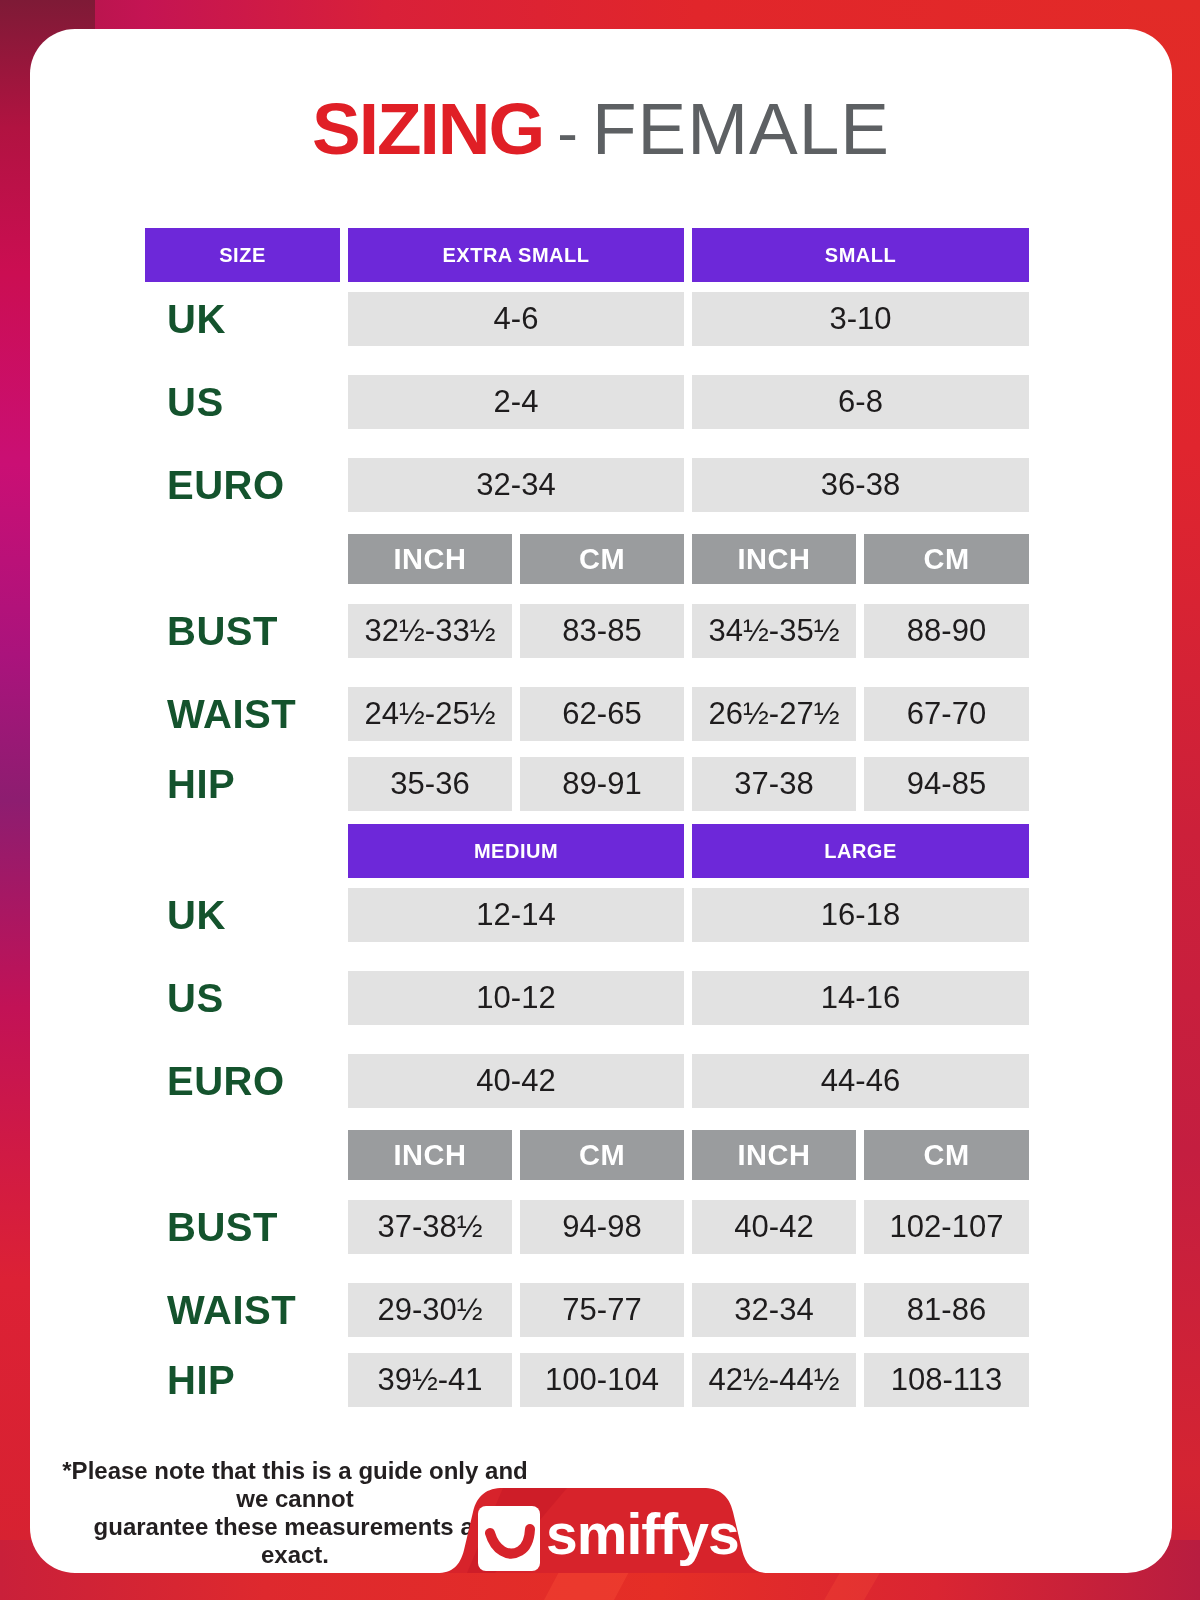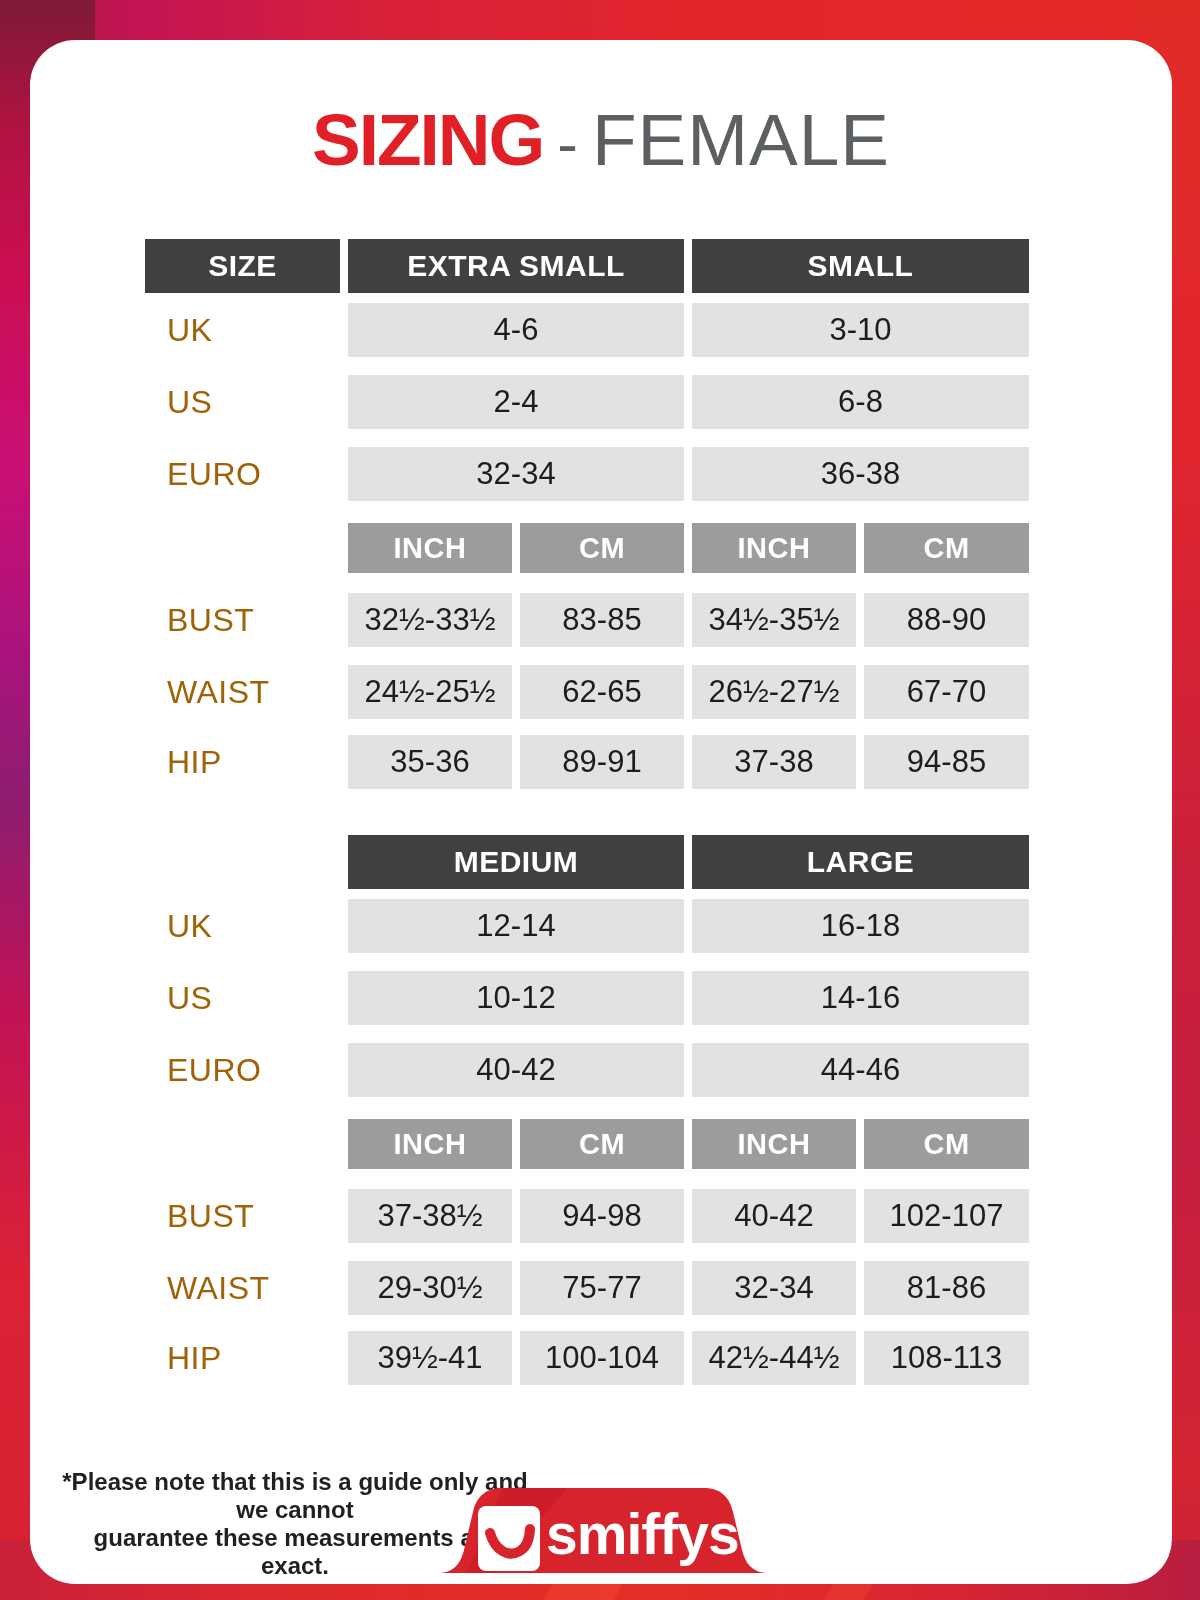--- a/index.html
+++ b/index.html
@@ -17,47 +17,47 @@
     background:linear-gradient(180deg,#e22b27 0%,#e0252e 28%,#cc203a 52%,#c41e40 72%,#d42432 92%,#c92038 100%);}
   .bg-left{top:0;left:0;width:95px;height:100%;
     background:linear-gradient(180deg,#7e1a36 0%,#b11341 8%,#cb0e52 17%,#ca0f74 29%,#aa137c 41%,#8d1d70 50%,#c21256 63%,#dc2135 80%,#d62230 100%);}
   .bg-bottom{bottom:0;left:0;width:100%;height:60px;
     background:linear-gradient(90deg,#c9203a 0%,#de292e 22%,#e52e26 55%,#da2532 78%,#b81d40 100%);}
   .bg-streak{bottom:0;left:560px;width:70px;height:60px;transform:skewX(-28deg);
     background:rgba(255,90,60,.28);}
   .bg-streak2{bottom:0;left:840px;width:40px;height:55px;transform:skewX(-30deg);
     background:rgba(255,90,60,.22);}
   
-  .card{position:absolute;left:30px;top:40px;width:1142px;height:1544px;
+  .card{position:absolute;left:30px;top:29px;width:1142px;height:1544px;
     background:#ffffff;border-radius:45px;}
   
   .title{position:absolute;top:62px;left:0;width:100%;text-align:center;
     font-size:73px;line-height:1.05;white-space:nowrap;}
   .title .primary{color:#e01f26;font-weight:bold;letter-spacing:-2px;}
   .title .sep{color:#5d6063;font-weight:normal;font-size:62px;padding:0 14px;}
   .title .secondary{color:#5d6063;font-weight:normal;letter-spacing:1px;}
   
   .sizing-table{position:absolute;left:115px;width:884px;}
   .t1{top:199px;}
   .t2{top:795px;}
   .row{display:flex;height:54px;}
   .row.subh{height:50px;}
-  .mt10{margin-top:10px}.mt16{margin-top:16px}.mt18{margin-top:18px}
+  .mt10{margin-top:10px}.mt16{margin-top:16px}.mt18{margin-top:29px}
   .mt20{margin-top:20px}.mt22{margin-top:22px}
   .cell{display:flex;align-items:center;justify-content:center;box-sizing:border-box;}
   .lblcol{width:195px;margin-right:8px;box-sizing:border-box;}
   .wide{width:336px;margin-right:8px;}
   .wide.last{width:337px;margin-right:0;}
   .sub{width:164px;margin-right:8px;}
   .sub.last{width:165px;margin-right:0;}
-  .head-red{background:#404040;color:#ffffff;font-weight:bold;font-size:30px;letter-spacing:.5px;}
+  .head-red{background:#6d28d9;color:#ffffff;font-weight:bold;font-size:20px;letter-spacing:.5px;}
   .head-gray{background:#9a9c9e;color:#ffffff;font-weight:bold;font-size:29px;letter-spacing:.5px;}
   .val{background:#e2e2e2;color:#1e1c1d;font-weight:normal;font-size:31px;}
   .lbl-txt{display:flex;align-items:center;padding-left:22px;
-    color:#a16207;font-weight:normal;font-size:32px;letter-spacing:.5px;}
+    color:#14532d;font-weight:bold;font-size:40px;letter-spacing:.5px;}
   
   .note{position:absolute;left:30px;top:1428px;width:470px;text-align:center;
     color:#231f20;font-weight:bold;font-size:24px;line-height:28px;}
   
   .logo-tab{position:absolute;left:437px;top:1486px;width:332px;height:114px;z-index:5;}
   .logo-tab svg.tab-shape{position:absolute;left:0;top:0;}
   .logo-row{position:absolute;left:41px;top:19px;display:flex;align-items:center;}
   .smile-box{width:62px;height:65px;background:#ffffff;border-radius:8px;
     display:flex;align-items:center;justify-content:center;}
   .brand{color:#ffffff;font-weight:bold;font-size:57px;letter-spacing:-1px;

